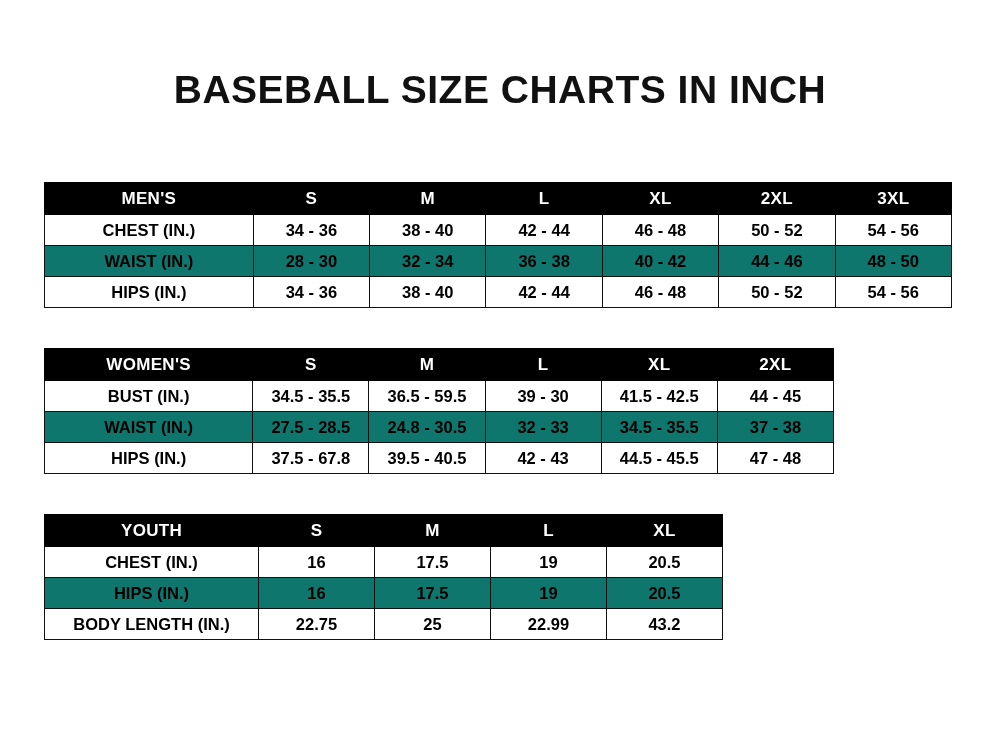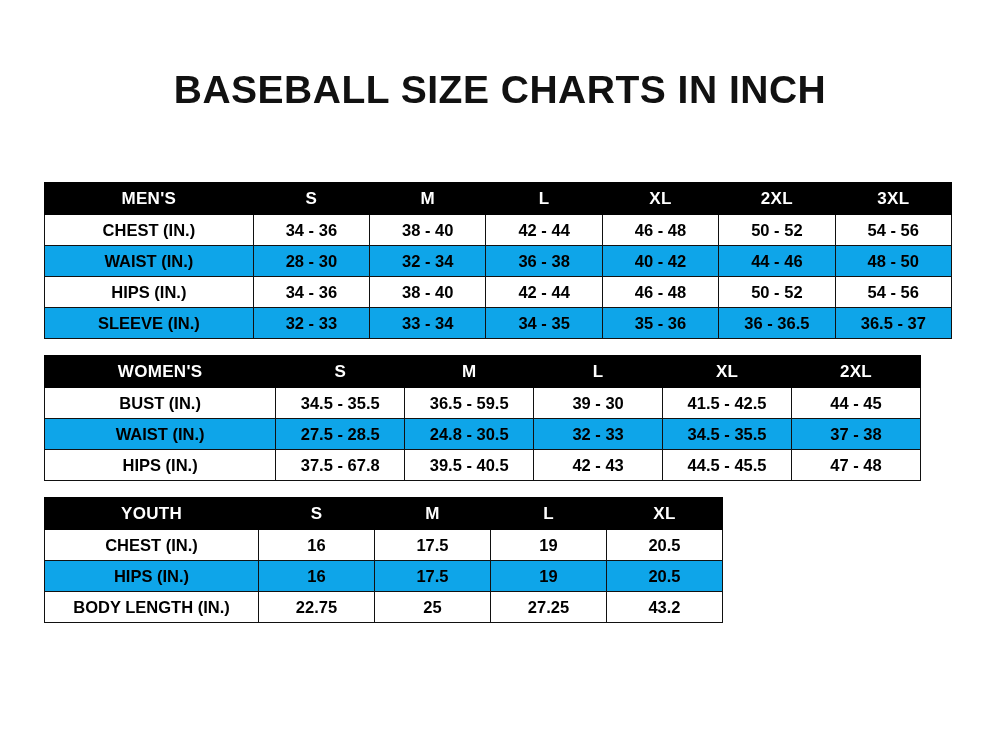--- a/index.html
+++ b/index.html
@@ -34,24 +34,24 @@
   }
   .tables {
     position: absolute;
     top: 182px;
     left: 44px;
     width: 912px;
   }
   table {
     border-collapse: collapse;
     table-layout: fixed;
-    margin-bottom: 16px;
+    margin-bottom: 40px;
   }
   table.men { width: 908px; }
-  table.women { width: 877px; }
+  table.women { width: 790px; }
   table.youth { width: 678px; }
 
   th, td {
     border: 1px solid #111111;
     height: 30px;
     text-align: center;
     font-size: 16.5px;
     font-weight: bold;
     padding: 0 4px;
     background: #ffffff;
@@ -59,21 +59,21 @@
   }
   thead th {
     background: #000000;
     color: #ffffff;
     border: 1px solid #000000;
     font-size: 17px;
     letter-spacing: 0.3px;
     height: 31px;
   }
   tbody tr.alt td {
-    background: #0ea5e9;
+    background: #0f766e;
   }
   td.label, th.label {
     font-weight: bold;
   }
   
   table.men col.c0 { width: 208px; }
   table.men col.cx { width: 116px; }
 
   table.women col.c0 { width: 208px; }
   table.women col.cx { width: 116px; }
@@ -132,29 +132,20 @@
         </tr>
         <tr>
           <td class="label">HIPS (IN.)</td>
           <td>34 - 36</td>
           <td>38 - 40</td>
           <td>42 - 44</td>
           <td>46 - 48</td>
           <td>50 - 52</td>
           <td>54 - 56</td>
         </tr>
-        <tr class="alt">
-          <td class="label">SLEEVE (IN.)</td>
-          <td>32 - 33</td>
-          <td>33 - 34</td>
-          <td>34 - 35</td>
-          <td>35 - 36</td>
-          <td>36 - 36.5</td>
-          <td>36.5 - 37</td>
-        </tr>
       </tbody>
     </table>
 
     <table class="women">
       <colgroup>
         <col class="c0">
           <col class="cx">
           <col class="cx">
           <col class="cx">
           <col class="cx">
@@ -227,20 +218,20 @@
           <td class="label">HIPS (IN.)</td>
           <td>16</td>
           <td>17.5</td>
           <td>19</td>
           <td>20.5</td>
         </tr>
         <tr>
           <td class="label">BODY LENGTH (IN.)</td>
           <td>22.75</td>
           <td>25</td>
-          <td>27.25</td>
+          <td>22.99</td>
           <td>43.2</td>
         </tr>
       </tbody>
     </table>
 
   </div>
 </div>
 
 </body></html>

